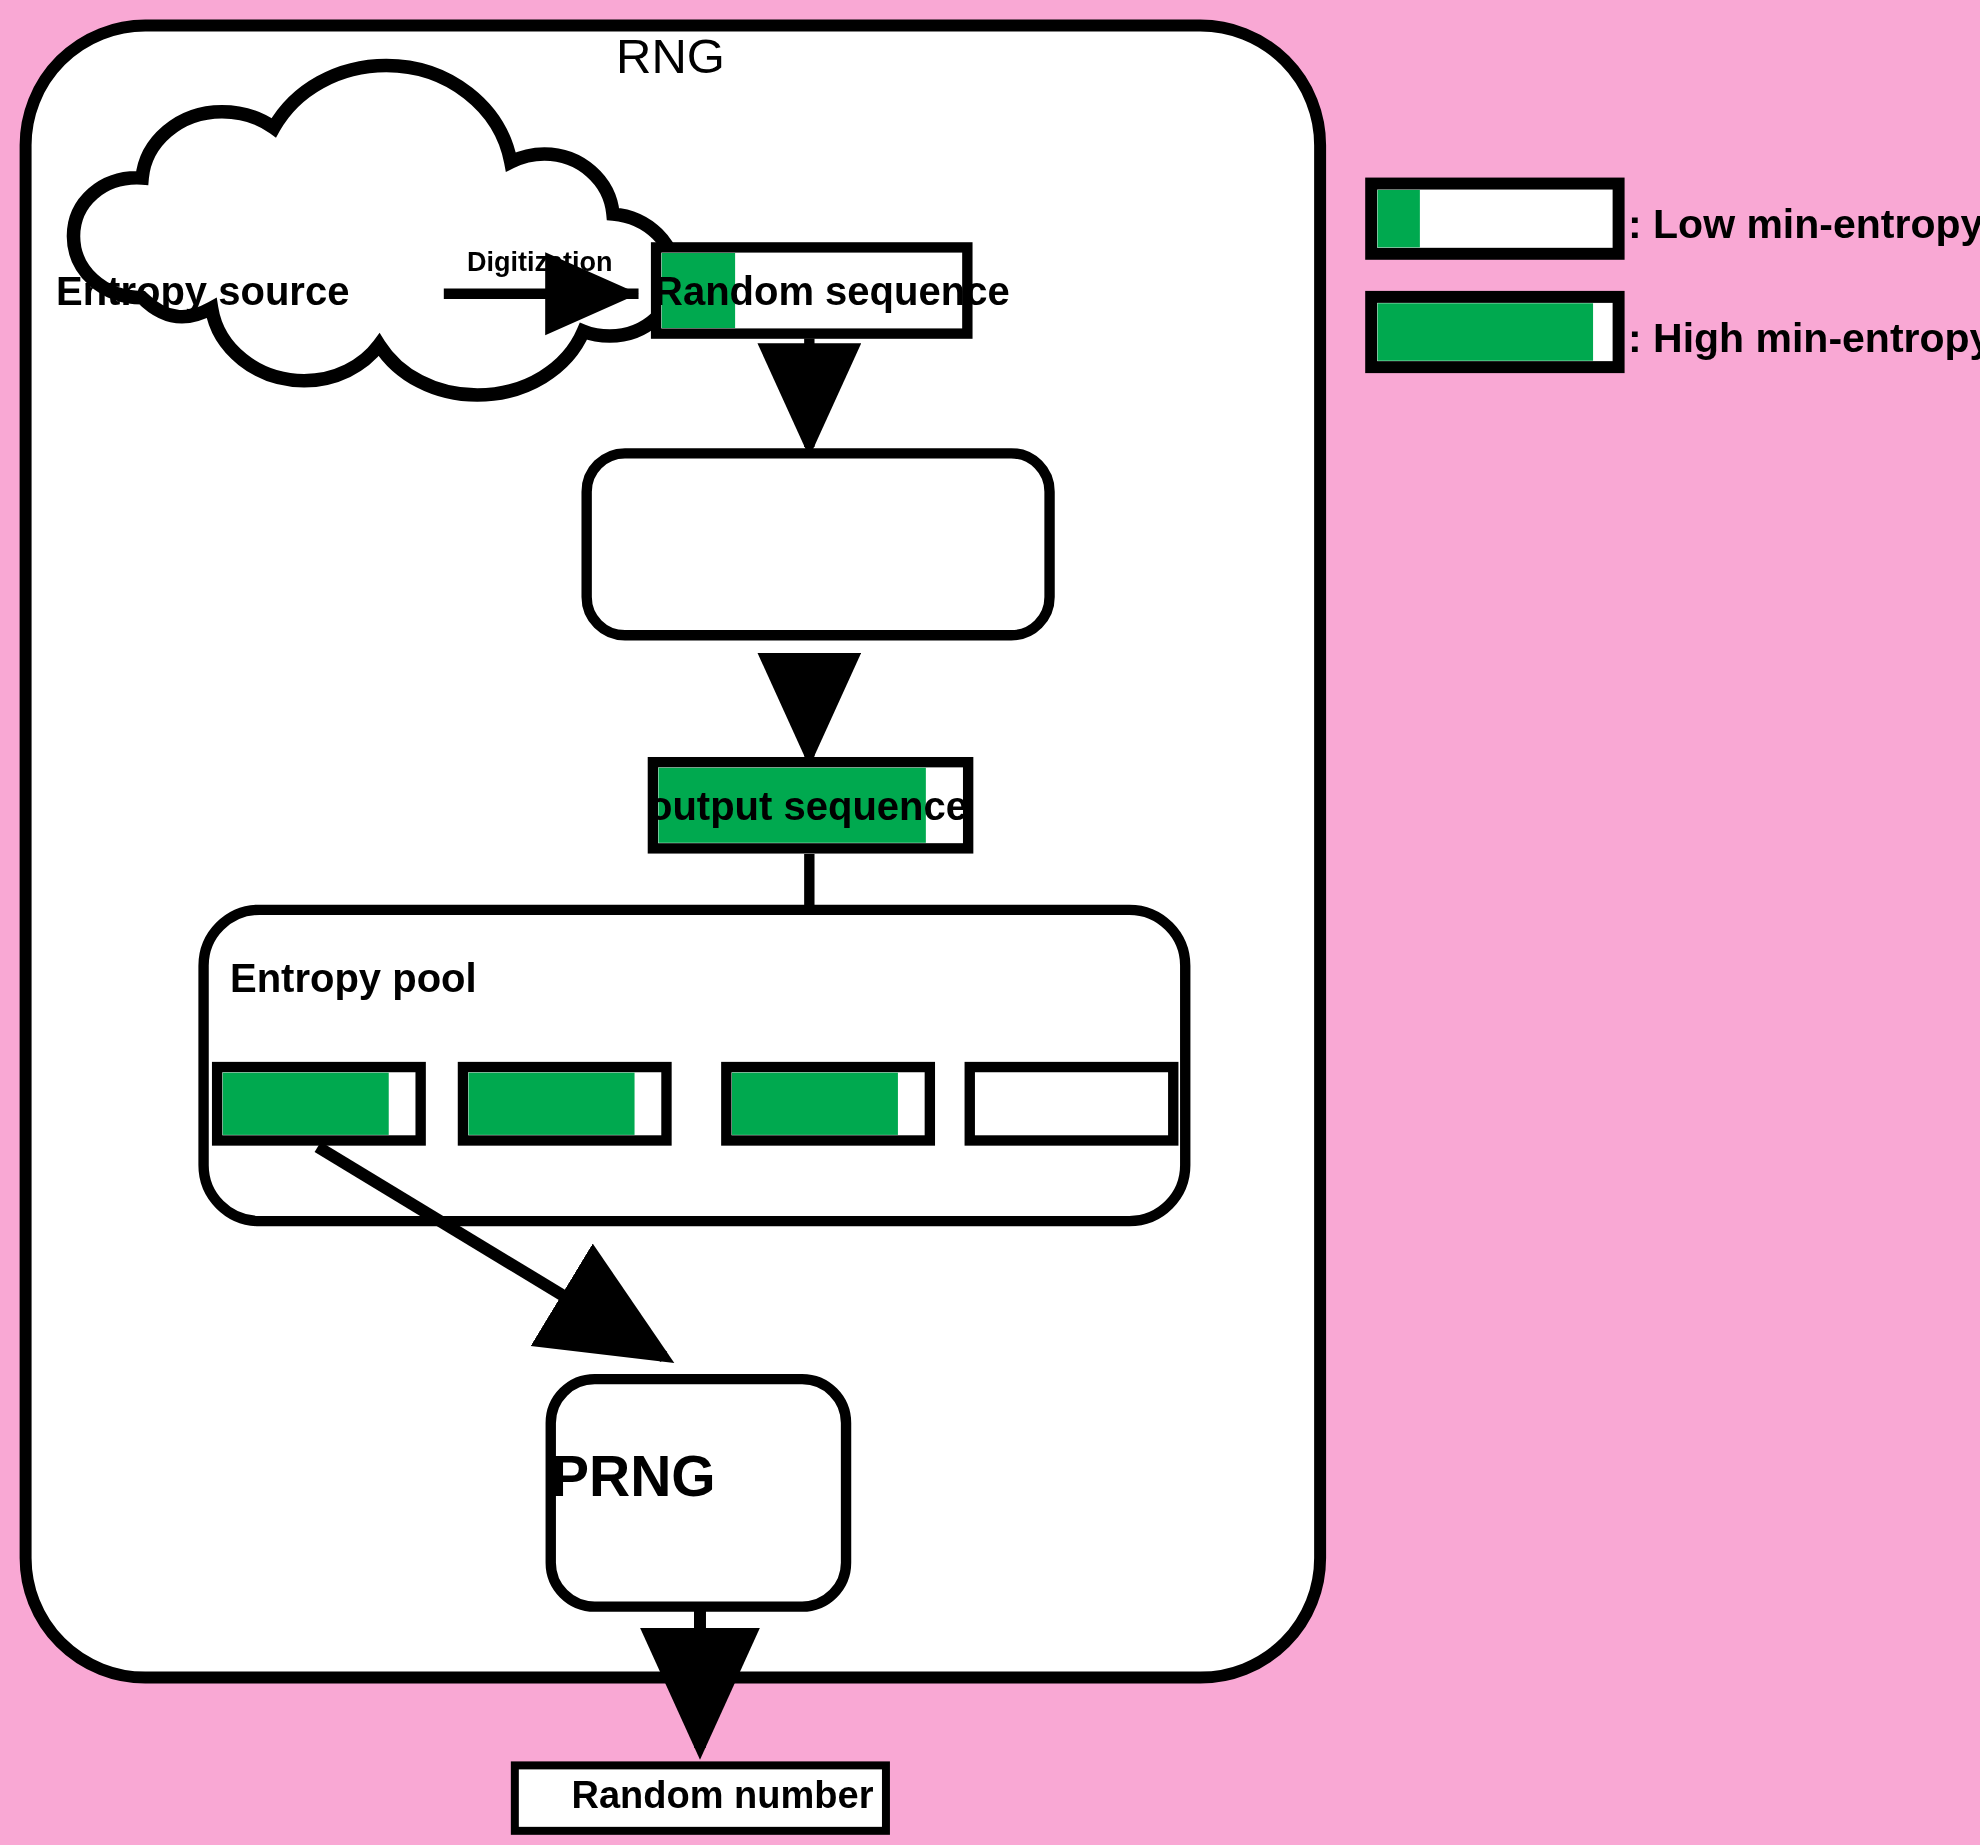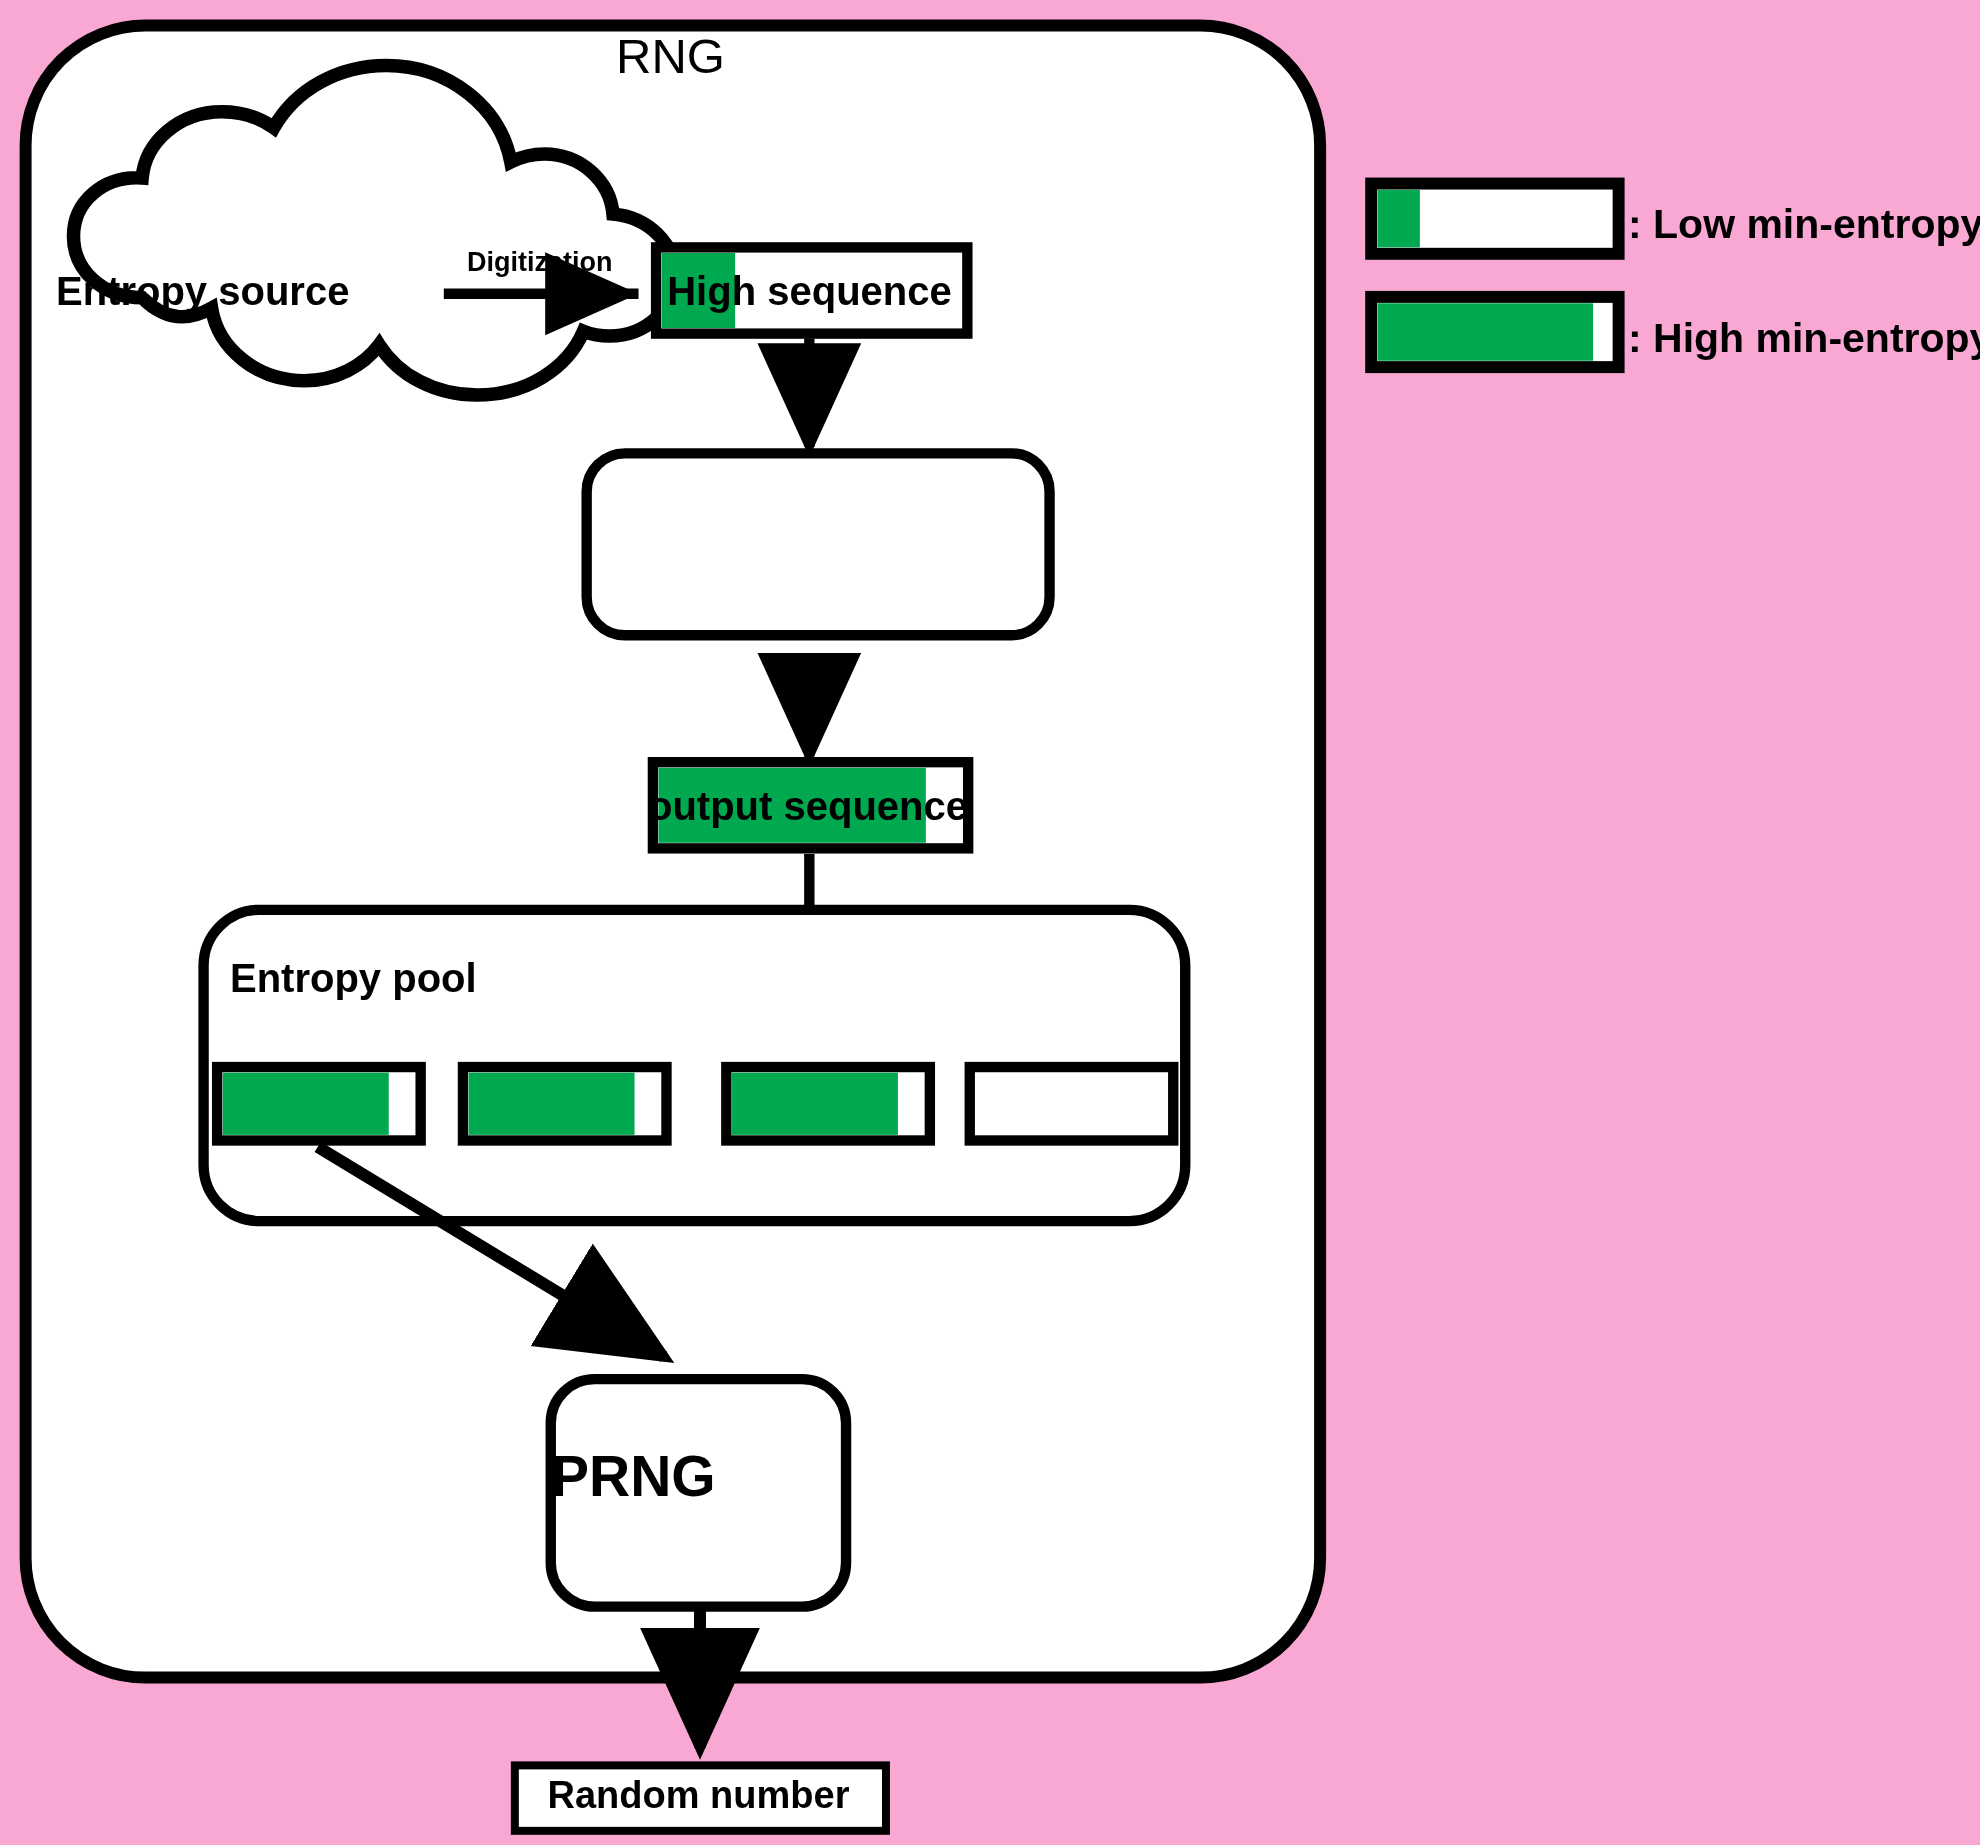--- a/index.html
+++ b/index.html
@@ -101,20 +101,21 @@
     font-size: 57px;
   }
 
   
   #random-number-label {
     left: 511px;
     top: 1776px;
     width: 375px;
     text-align: center;
     font-size: 38px;
+    padding-left: 24px;
   }
 
   
   .legend-text {
     font-size: 41px;
     font-weight: bold;
   }
   #legend-low-text  { left: 1628px; top: 204px; }
   #legend-high-text { left: 1628px; top: 318px; }
 </style>
@@ -196,21 +197,21 @@
     <rect x="1718" y="372" width="310" height="88" fill="#ffffff" stroke="#000000" stroke-width="15"></rect>
     <rect x="1726" y="380" width="270" height="72" fill="#00A94F"></rect>
   </svg>
 
   <div class="lbl" id="rng-title">RNG</div>
 
   <div class="lbl" id="entropy-source-label">Entropy source</div>
 
   <div class="lbl" id="digitization-label">Digitization</div>
 
-  <div class="lbl" id="input-seq-label">High sequence</div>
+  <div class="lbl" id="input-seq-label">Random sequence</div>
 
 
   <div class="lbl" id="output-seq-label">output sequence</div>
 
   <div class="lbl" id="entropy-pool-label">Entropy pool</div>
 
   <div class="lbl" id="prng-label">PRNG</div>
 
   <div class="lbl" id="random-number-label">Random number</div>
 

